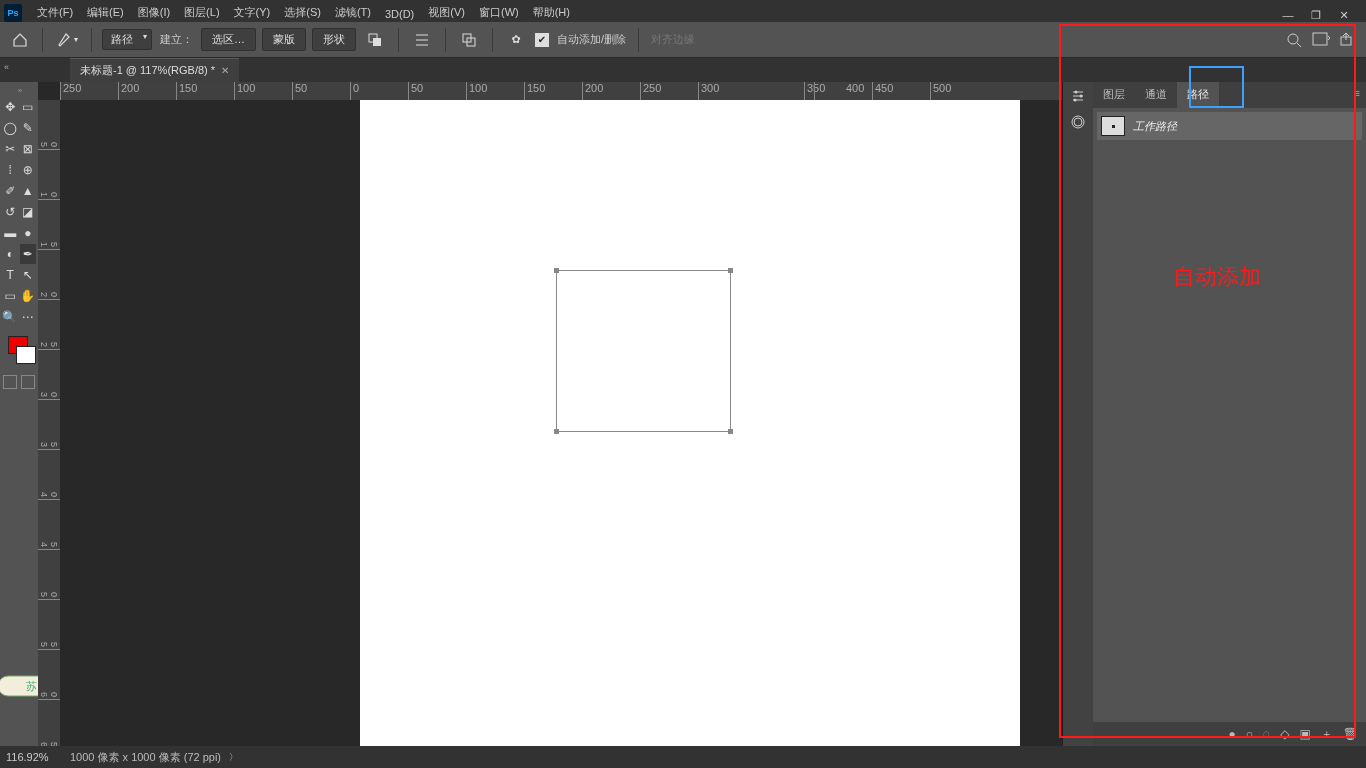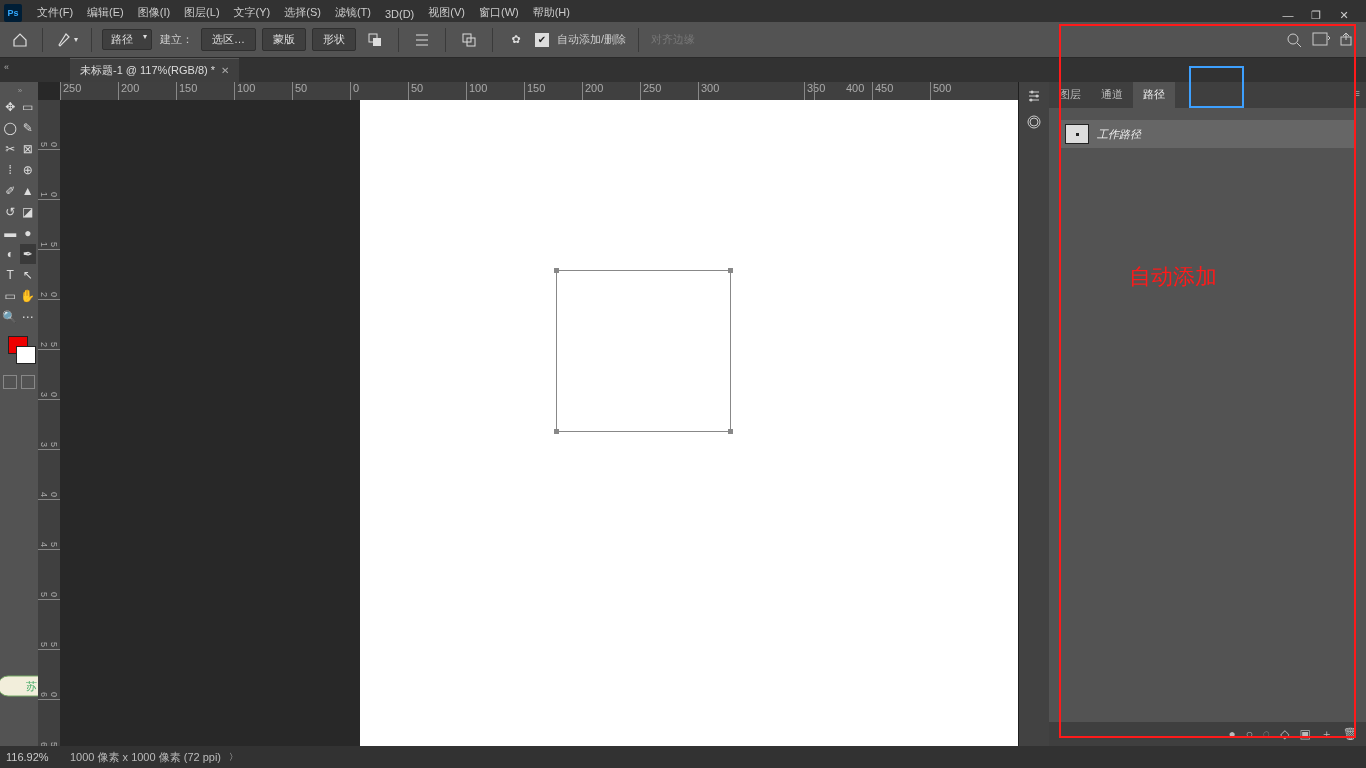--- a/index.html
+++ b/index.html
@@ -58,29 +58,29 @@
 .canvas-area { position: absolute; top: 18px; left: 22px; right: 0; bottom: 0; background: #282828; }
 .artboard { position: absolute; background: #fff; left: 300px; top: 0; width: 660px; height: 660px; }
 .rect-path { position: absolute; left: 496px; top: 170px; width: 175px; height: 162px; border: 1px solid #888; }
 .rect-path .anchor { position: absolute; width: 5px; height: 5px; background: #888; }
 .rect-path .a1 { left: -3px; top: -3px; }
 .rect-path .a2 { right: -3px; top: -3px; }
 .rect-path .a3 { left: -3px; bottom: -3px; }
 .rect-path .a4 { right: -3px; bottom: -3px; }
 
 
-.right-zone { width: 348px; background: #7f1d1d; display: flex; border-left: 1px solid #1f1f1f; justify-content: flex-end; }
+.right-zone { width: 304px; background: #7f1d1d; display: flex; border-left: 1px solid #1f1f1f; justify-content: flex-end; }
 .right-iconcol { width: 30px; background: #424242; display: flex; flex-direction: column; align-items: center; padding-top: 6px; gap: 10px; }
 .right-iconcol .ic { color: #ccc; font-size: 14px; }
 .panels { flex: 1; position: relative; background: #535353; }
 .panel-tabs { height: 26px; background: #3f3f3f; display: flex; align-items: stretch; }
 .panel-tabs .ptab { padding: 5px 10px; color: #bbb; cursor: default; }
 .panel-tabs .ptab.active { background: #535353; color: #eee; }
 .panel-tabs .pmenu { margin-left: auto; padding: 5px 6px; color: #aaa; }
-.panel-body { padding: 12px; }
+.panel-body { padding: 4px; }
 .path-item { display: flex; align-items: center; gap: 8px; background: #666; padding: 2px 4px; height: 28px; }
 .path-item .thumb { width: 24px; height: 20px; background: #ddd; border: 1px solid #222; display: flex; align-items: center; justify-content: center; }
 .path-item .thumb .dot { width: 3px; height: 3px; background: #222; }
 .path-item .name { font-style: italic; color: #eee; }
 .panel-annot { position: absolute; top: 180px; left: 80px; color: #ff1a1a; font-size: 22px; font-weight: 500; }
 .panel-footer { position: absolute; bottom: 0; left: 0; right: 0; height: 24px; background: #3f3f3f; display: flex; align-items: center; justify-content: flex-end; gap: 10px; padding: 0 8px; color: #bbb; }
 .panel-footer .fic { font-size: 12px; }
 
 
 .hl-panel { position: absolute; border: 2px solid #ff1a1a; pointer-events: none; }

